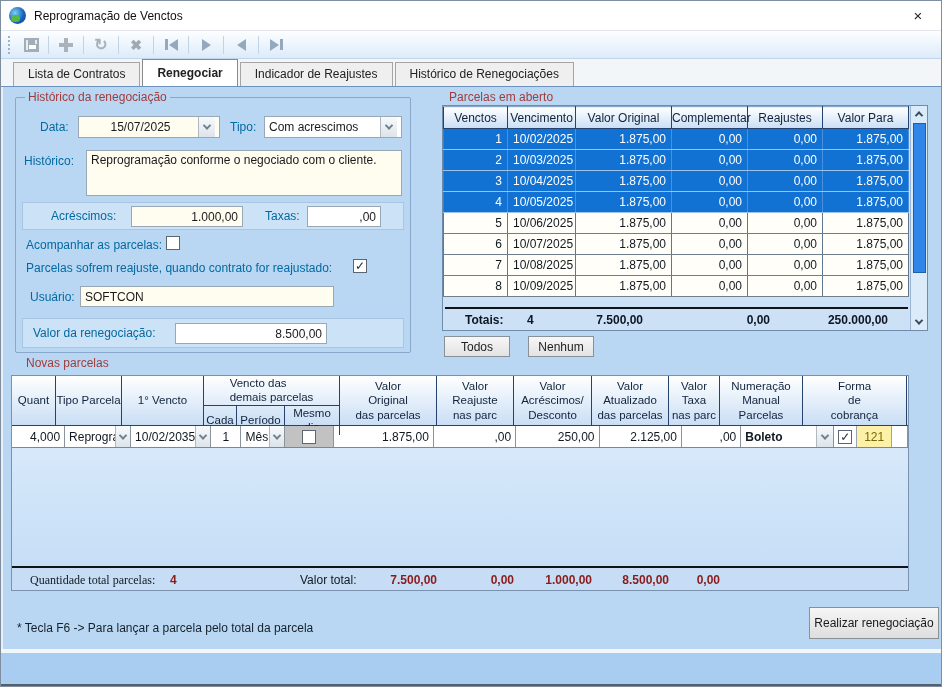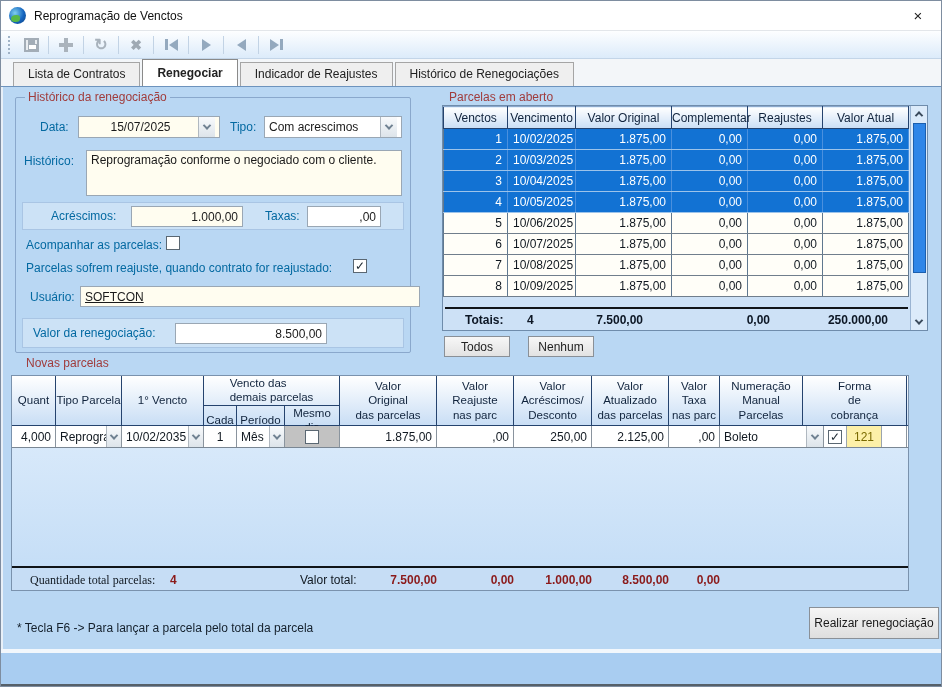--- a/index.html
+++ b/index.html
@@ -90,21 +90,21 @@
   
   .np-panel { position:absolute; left:10px; top:374px; width:898px; height:216px; border:1px solid #7a92ad; background:linear-gradient(#e2effc,#c2dcf6); }
   .np-header { display:flex; height:50px; background:linear-gradient(#ffffff,#c9def5); border-bottom:1px solid #25436e; }
   .np-hcell { border-right:1px solid #25436e; display:flex; align-items:center; justify-content:center; text-align:center; font-size:11.5px; color:#10233c; white-space:pre-line; line-height:1.25; }
   .np-hgroup { display:flex; flex-direction:column; border-right:0; }
   .np-hgroup .gtitle { flex:0 0 30px; display:flex; align-items:center; justify-content:center; border-bottom:1px solid #25436e; border-right:1px solid #25436e; white-space:pre-line; line-height:1.2; font-size:11.5px; color:#10233c; }
   .np-hgroup .gsub { display:flex; flex:1; }
   .np-hgroup .gsub .np-hcell { height:100%; }
   .np-row { display:flex; height:22px; background:#ffffff; border-bottom:1px solid #7a8794; }
   .np-cell { border-right:1px solid #8a949e; background:#fff; display:flex; align-items:center; font-size:12px; padding:0 4px; color:#101820; }
-  .np-cell.right { justify-content:flex-end; }
+  .np-cell.right { justify-content:flex-end;margin-left:13px; }
   .np-cell.center { justify-content:center; }
   .np-cell.combo { padding-right:0; }
   .np-cell.graycell { background:#c2c2c2; justify-content:center; padding:0; }
   .np-cell.numcell { padding:0; }
   .yellow-box { height:100%; width:36px; background:#fdf0a8; border-left:1px solid #9aa4ae; border-right:1px solid #9aa4ae; display:flex; align-items:center; justify-content:center; color:#7a6a00; font-size:12px; }
   .np-filler { height:118px; }
   .np-totals { position:relative; height:24px; border-top:2px solid #101418; font-size:12px; color:#101820; background:#c6ddf5; }
   .np-totals span { position:absolute; top:5px; }
   .dark-red { color:#8b1a1a; font-weight:bold; }
   .nt-qty-label { left:18px;font-family:Liberation Serif, serif; }
@@ -208,21 +208,21 @@
       <div class="inp white right" style="position:absolute; left:284px; top:3px; width:74px; height:21px;">,00</div>
     </div>
 
     <span class="fld-label" style="position:absolute; left:10px; top:140px;">Acompanhar as parcelas:</span>
     <span class="cbx" style="position:absolute; left:150px; top:138px;"></span>
 
     <span class="fld-label" style="position:absolute; left:10px; top:163px;">Parcelas sofrem reajuste, quando contrato for reajustado:</span>
     <span class="cbx checked" style="position:absolute; left:337px; top:161px;">✓</span>
 
     <span class="fld-label" style="position:absolute; left:14px; top:192px;">Usuário:</span>
-    <div class="inp" style="position:absolute; left:64px; top:188px; width:340px; height:21px;text-decoration:underline;">SOFTCON</div>
+    <div class="inp" style="position:absolute; left:64px; top:188px; width:254px; height:21px;">SOFTCON</div>
 
     <div class="subpanel" style="top:220px; width:382px; height:30px;">
       <span class="fld-label" style="position:absolute; left:10px; top:7px;">Valor da renegociação:</span>
       <div class="inp white right" style="position:absolute; left:152px; top:4px; width:152px; height:21px;">8.500,00</div>
     </div>
   </div>
 
   <span class="caption" style="left:445px; top:89px;">Parcelas em aberto</span>
   <div class="grid-panel">
     <div class="grid-area">
@@ -235,21 +235,21 @@
             <col style="width:75px">
             <col style="width:86px">
           </colgroup>
         <thead>
           <tr>
             <th>Venctos</th>
             <th>Vencimento</th>
             <th>Valor Original</th>
             <th>Complementar</th>
             <th>Reajustes</th>
-            <th>Valor Atual</th>
+            <th>Valor Para</th>
           </tr>
         </thead>
         <tbody>
             <tr class="sel">
               <td>1</td>
               <td>10/02/2025</td>
               <td>1.875,00</td>
               <td>0,00</td>
               <td>0,00</td>
               <td>1.875,00</td>
@@ -396,21 +396,21 @@
       </div>
       <div class="np-cell graycell" style="width:55px">
         <span class="cbx"></span>
       </div>
       <div class="np-cell right" style="width:97px">1.875,00</div>
       <div class="np-cell right" style="width:77px">,00</div>
       <div class="np-cell right" style="width:78px">250,00</div>
       <div class="np-cell right" style="width:77px">2.125,00</div>
       <div class="np-cell right" style="width:51px">,00</div>
       <div class="np-cell combo" style="width:104px">
-        <span style="flex:1;">Boleto</span>
+        <span style="flex:1;font-weight:bold;">Boleto</span>
         <span class="combo-btn" style="width:17px">
             <span class="chev"></span>
           </span>
       </div>
       <div class="np-cell numcell" style="width:83px">
         <span style="width:22px; display:flex; align-items:center; justify-content:center;">
             <span class="cbx checked">✓</span>
           </span>
         <span class="yellow-box">121</span>
         <span style="flex:1; height:100%; background:#fff;"></span>

